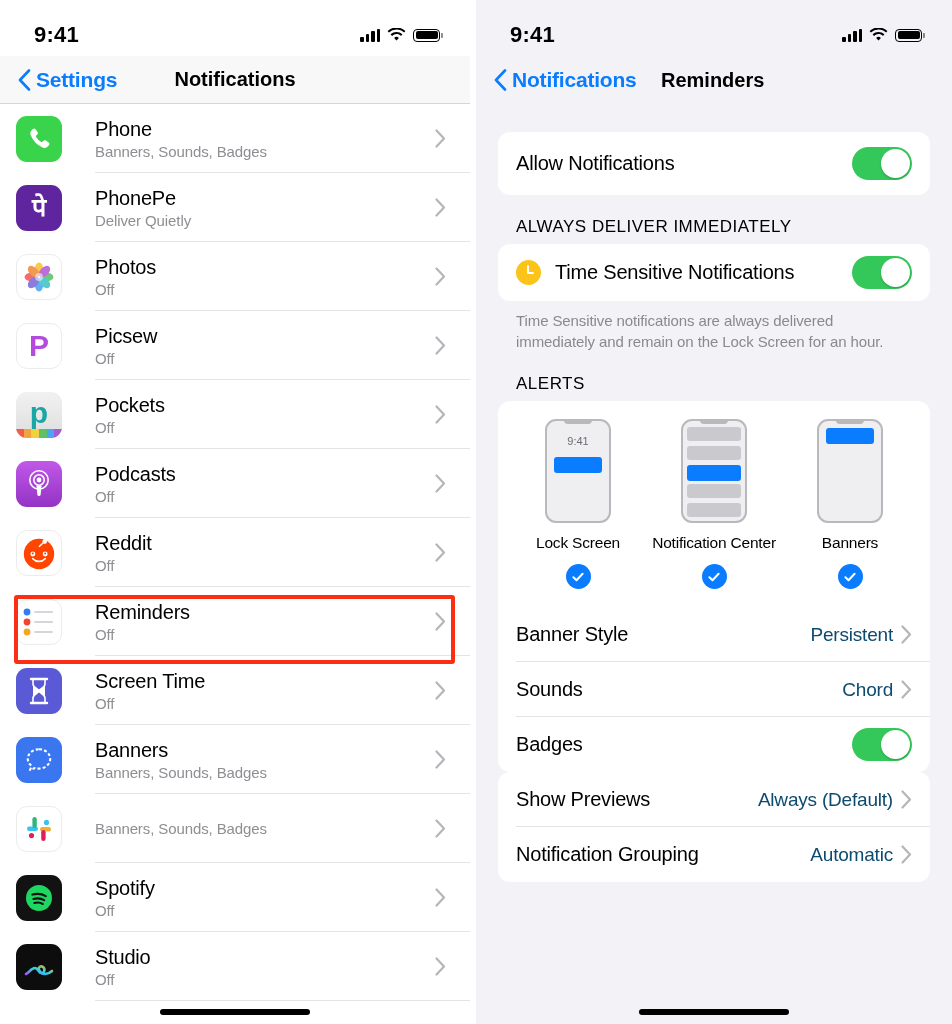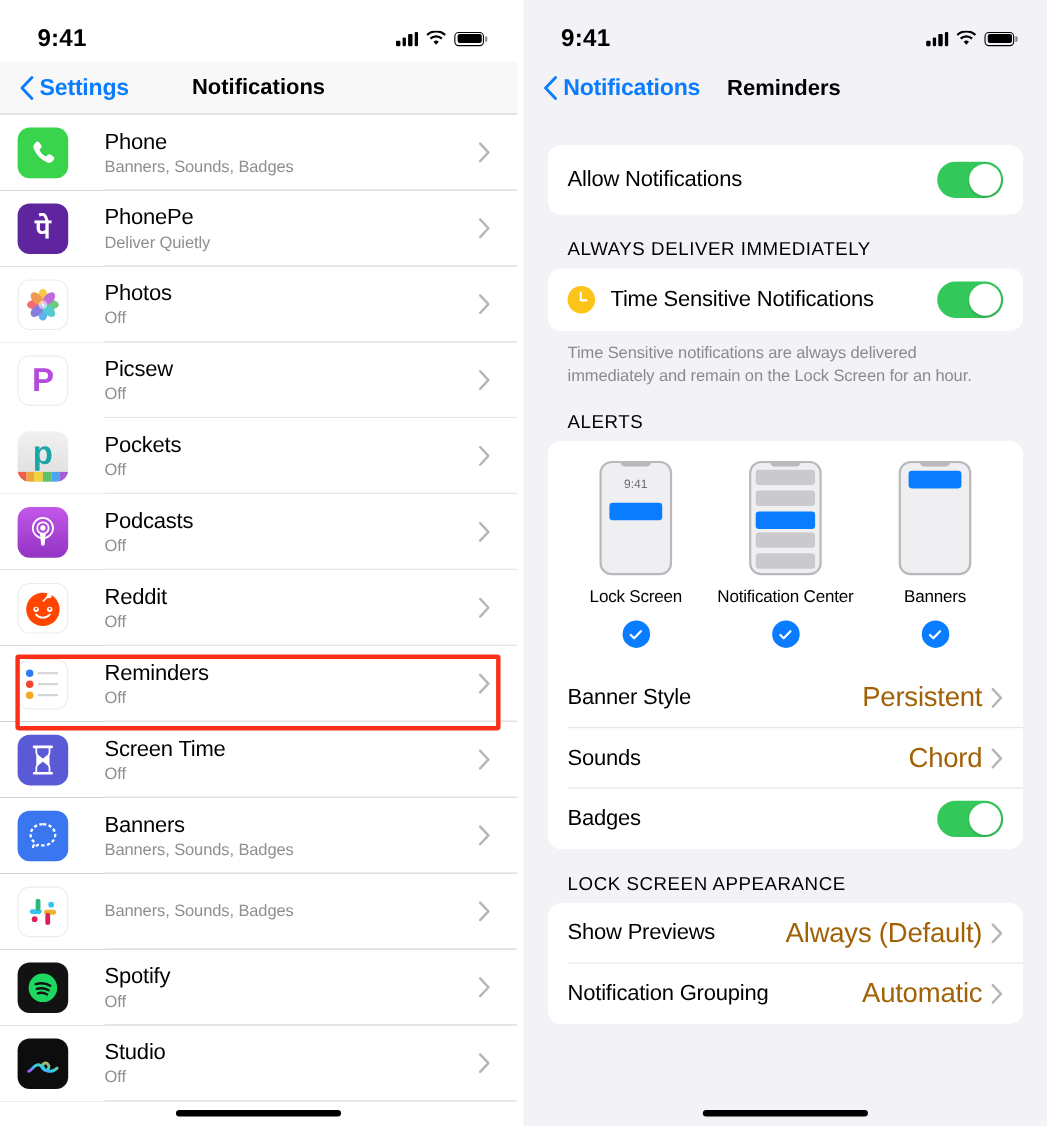--- a/index.html
+++ b/index.html
@@ -47,21 +47,21 @@
   .back { display: flex; align-items: center; gap: 5px; cursor: pointer; font-weight: bold; }
   .chev-back { width: 13px; height: 22px; flex: none; }
   .back-label { font-size: 21px; color: #0a7cff; letter-spacing: -.2px; }
   .nav-title {
     position: absolute; left: 0; right: 0; text-align: center;
     font-size: 20px; font-weight: 700; color: #000; pointer-events: none;
   }
   .right-nav .nav-title { text-align: left; left: 185px; }
 
   
-  .applist { background:#404040; }
+  .applist { background:#fdba74; }
   .approw {
     display: flex; align-items: center; height: 69px;
     padding-left: 16px; position: relative; cursor: pointer; background:#fff;
   }
   .approw .sep {
     position:absolute; left: 95px; right: 0; bottom: 0; height: 1px; background:#e4e4e6;
   }
   .approw:last-child .sep { left: 95px; }
   .appicon { width: 46px; height: 46px; border-radius: 11px; flex: none;
              position: relative; overflow: hidden; }
@@ -100,21 +100,21 @@
   .rcontent { padding: 0 22px; }
   .card { background:#fff; border-radius: 12px; overflow: hidden; }
   .row {
     display:flex; align-items:center; justify-content:space-between;
     min-height: 55px; padding: 0 18px; position: relative; cursor:pointer;
   }
   .row .rsep { position:absolute; left:18px; right:0; bottom:0; height:1px; background:#e4e4e6; }
   .row:last-child .rsep { display:none; }
   .row-label { font-size: 20px; color:#000; letter-spacing:-.2px; }
   .row-right { display:flex; align-items:center; gap:8px; }
-  .row-value { font-size: 25px; color:#a16207; letter-spacing:-.2px; }
+  .row-value { font-size: 19px; color:#0c4a6e; letter-spacing:-.2px; }
 
   .section-head {
     font-size: 17px; color:#000000; letter-spacing:.5px;
     padding: 22px 18px 7px 18px; text-transform: uppercase;
   }
   .footnote {
     font-size: 15px; color:#8a8a8e; line-height: 21px;
     padding: 9px 18px 0 18px; letter-spacing:-.1px;
   }
 
@@ -572,21 +572,20 @@
           </div>
           <div class="row">
             <span class="row-label">Badges</span>
             <div class="toggle">
                 <div class="knob"></div>
               </div>
           </div>
         </div>
       </div>
 
-      <div class="section-head">LOCK SCREEN APPEARANCE</div>
       <div class="card">
         <div class="row">
           <span class="row-label">Show Previews</span>
           <div class="row-right">
             <span class="row-value">Always (Default)</span>
             <svg class="chev-r" style="position:static" viewBox="0 0 11 19">
                 <path d="M1.5 1.5 9 9.5 1.5 17.5" fill="none" stroke="#b5b5ba" stroke-width="2.2" stroke-linecap="round" stroke-linejoin="round"></path>
               </svg>
           </div>
           <div class="rsep"></div>

